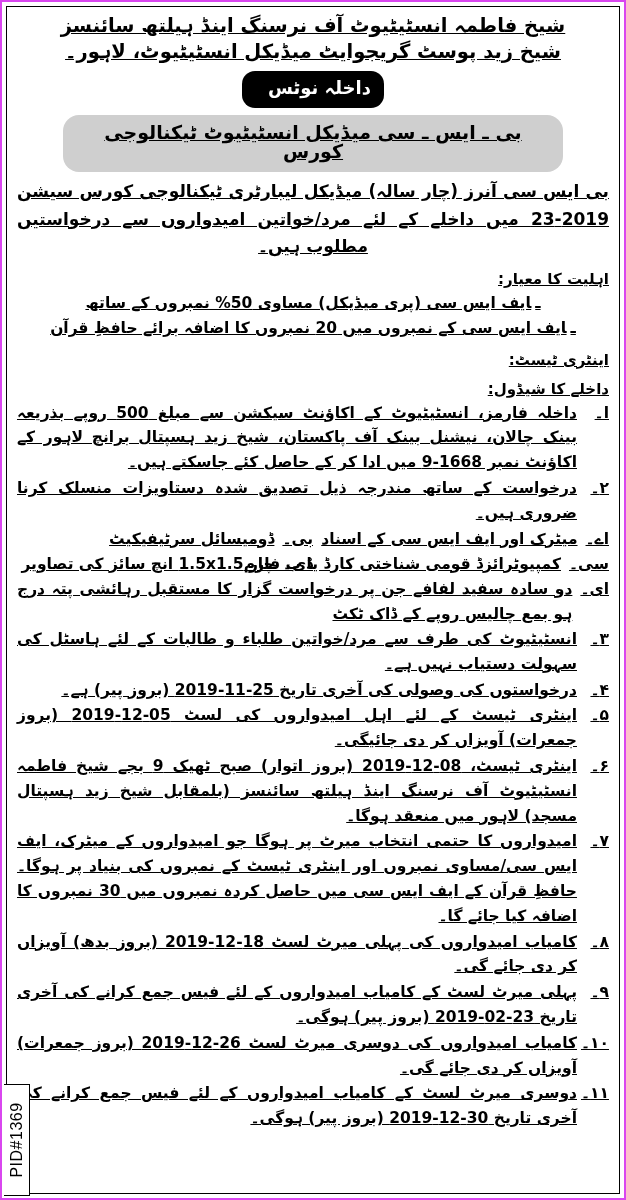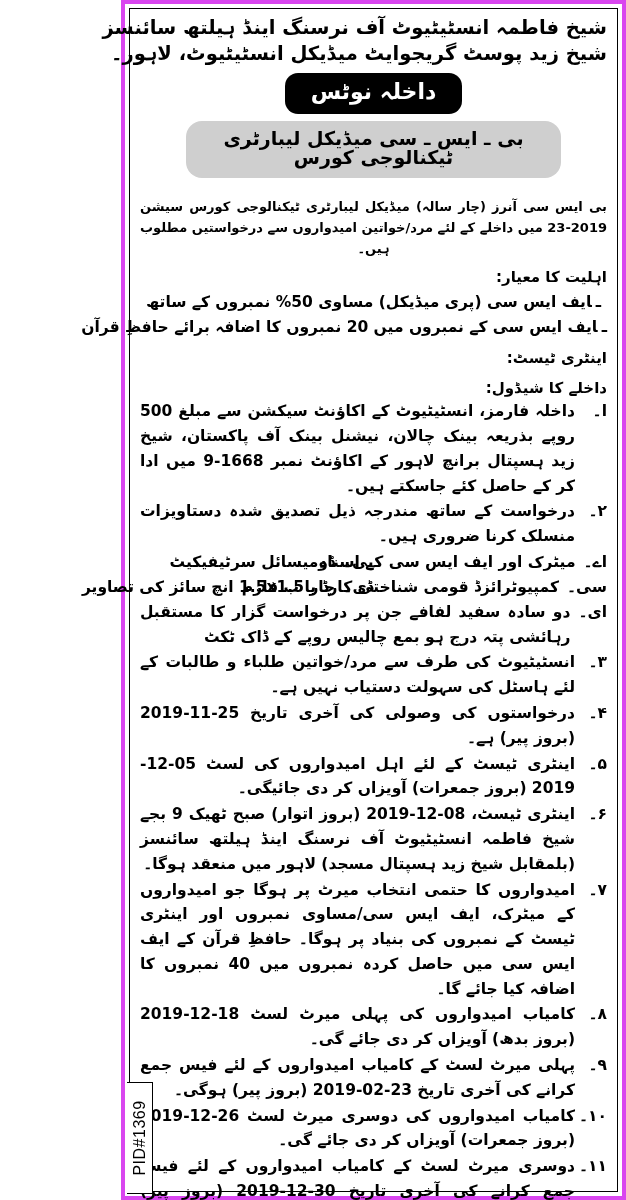--- a/index.html
+++ b/index.html
@@ -12,26 +12,27 @@
     width: 626px;
     height: 1200px;
     font-family: "DejaVu Sans", "Liberation Sans", sans-serif;
     color: #000000;
     overflow: hidden;
   }
 
   
   #notice-frame {
     box-sizing: border-box;
-    width: 505px;
+    width: 626px;
     height: 1200px;
-    border: 4px solid #d946ef;
+    border: 2px solid #d946ef;
     padding: 4px;
     position: relative;
     background: #fff;
+    text-decoration: underline;
   }
   #notice-inner {
     box-sizing: border-box;
     width: 100%;
     height: 100%;
     border: 1px solid #000;
     padding: 6px 10px 4px 10px;
     position: relative;
     display: flex;
     flex-direction: column;
@@ -52,24 +53,24 @@
 
   
   .badge-row {
     text-align: center;
     margin-top: 6px;
   }
   .title-badge {
     display: inline-block;
     background: #000000;
     color: #ffffff;
-    font-size: 22px;
+    font-size: 18px;
     font-weight: bold;
     line-height: 1;
-    padding: 8px 26px 11px 26px;
+    padding: 8px 13px 11px 26px;
     border-radius: 13px;
     direction: rtl;
   }
 
   
   .course-row {
     text-align: center;
     margin-top: 7px;
   }
   .course-badge {
@@ -92,26 +93,26 @@
     margin-top: 4px;
   }
   .affil-line {
     font-size: 14px;
     line-height: 1.5;
     text-align: center;
     font-weight: 600;
     margin-top: 9px;
   }
   .intro-para {
-    font-size: 13px;
+    font-size: 17px;
     line-height: 1.62;
     text-align: justify;
     text-align-last: center;
     font-weight: 600;
-    margin-top: 14px;
+    margin-top: 2px;
   }
 
   .section-label {
     font-size: 15px;
     font-weight: 700;
     text-align: right;
     margin-top: 3px;
     line-height: 1.5;
   }
 
@@ -245,21 +246,21 @@
     <div class="org-header">
       <div class="org-line">شیخ فاطمہ انسٹیٹیوٹ آف نرسنگ اینڈ ہیلتھ سائنسز</div>
       <div class="org-line">شیخ زید پوسٹ گریجوایٹ میڈیکل انسٹیٹیوٹ، لاہور۔</div>
     </div>
 
     <div class="badge-row">
       <span class="title-badge">داخلہ نوٹس</span>
     </div>
 
     <div class="course-row">
-      <span class="course-badge">بی ـ ایس ـ سی میڈیکل لیبارٹری ٹیکنالوجی کورس</span>
+      <span class="course-badge">بی ـ ایس ـ سی میڈیکل انسٹیٹیوٹ ٹیکنالوجی کورس</span>
     </div>
 
     <div class="body-block">
       <div class="intro-para">بی ایس سی آنرز (چار سالہ) میڈیکل لیبارٹری ٹیکنالوجی کورس سیشن 2019-23 میں داخلے کے لئے مرد/خواتین امیدواروں سے درخواستیں مطلوب ہیں۔</div>
     </div>
 
     <div class="body-block">
       <div class="section-label">اہلیت کا معیار:</div>
       <ul class="dash-list">
         <li><span class="dash-mark">ـ</span><span>ایف ایس سی (پری میڈیکل) مساوی 50% نمبروں کے ساتھ</span></li>
@@ -324,21 +325,21 @@
         <li>
           <span class="num">۵۔</span>
           <span class="itxt">اینٹری ٹیسٹ کے لئے اہل امیدواروں کی لسٹ 05-12-2019 (بروز جمعرات) آویزاں کر دی جائیگی۔</span>
         </li>
         <li>
           <span class="num">۶۔</span>
           <span class="itxt">اینٹری ٹیسٹ، 08-12-2019 (بروز اتوار) صبح ٹھیک 9 بجے شیخ فاطمہ انسٹیٹیوٹ آف نرسنگ اینڈ ہیلتھ سائنسز (بلمقابل شیخ زید ہسپتال مسجد) لاہور میں منعقد ہوگا۔</span>
         </li>
         <li>
           <span class="num">۷۔</span>
-          <span class="itxt">امیدواروں کا حتمی انتخاب میرٹ پر ہوگا جو امیدواروں کے میٹرک، ایف ایس سی/مساوی نمبروں اور اینٹری ٹیسٹ کے نمبروں کی بنیاد پر ہوگا۔ حافظِ قرآن کے ایف ایس سی میں حاصل کردہ نمبروں میں 40 نمبروں کا اضافہ کیا جائے گا۔</span>
+          <span class="itxt">امیدواروں کا حتمی انتخاب میرٹ پر ہوگا جو امیدواروں کے میٹرک، ایف ایس سی/مساوی نمبروں اور اینٹری ٹیسٹ کے نمبروں کی بنیاد پر ہوگا۔ حافظِ قرآن کے ایف ایس سی میں حاصل کردہ نمبروں میں 30 نمبروں کا اضافہ کیا جائے گا۔</span>
         </li>
         <li>
           <span class="num">۸۔</span>
           <span class="itxt">کامیاب امیدواروں کی پہلی میرٹ لسٹ 18-12-2019 (بروز بدھ) آویزاں کر دی جائے گی۔</span>
         </li>
         <li>
           <span class="num">۹۔</span>
           <span class="itxt">پہلی میرٹ لسٹ کے کامیاب امیدواروں کے لئے فیس جمع کرانے کی آخری تاریخ 23-02-2019 (بروز پیر) ہوگی۔</span>
         </li>
         <li>

